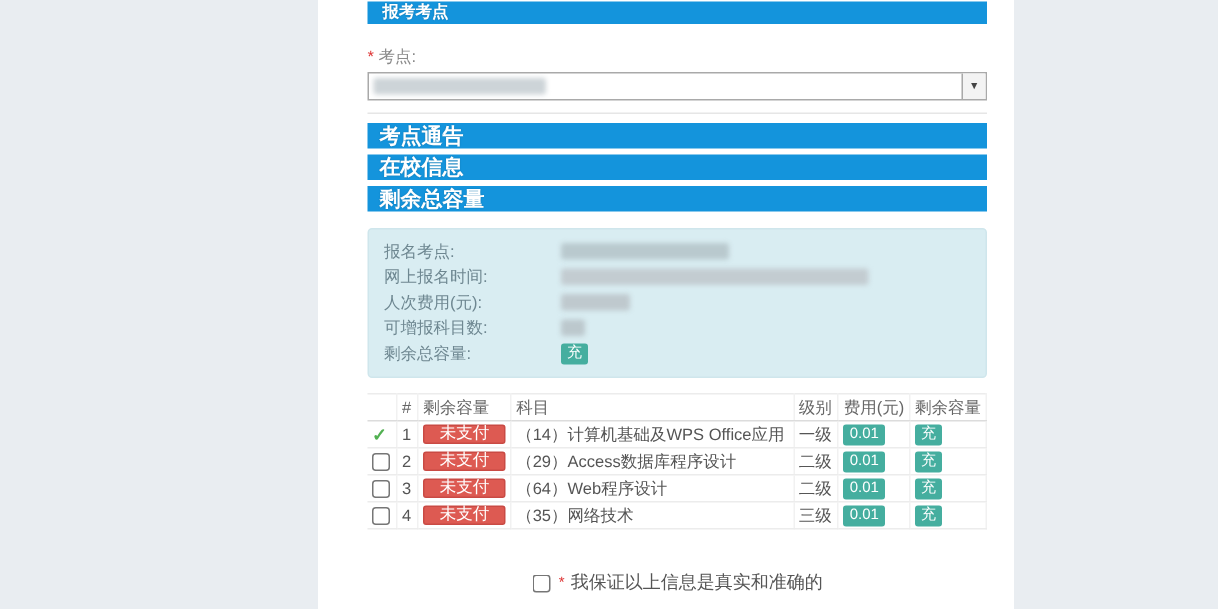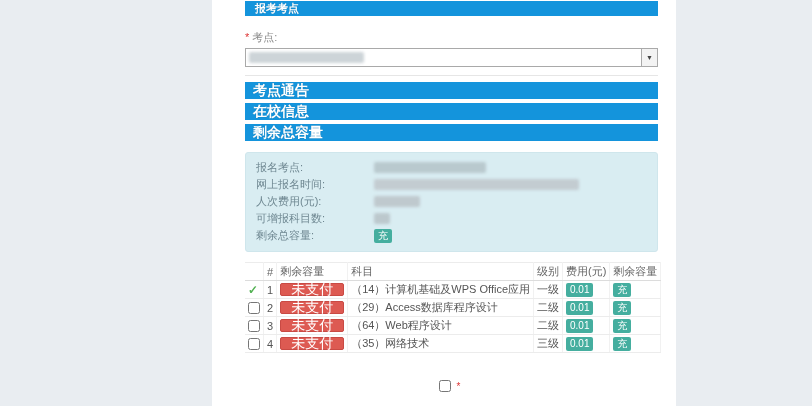--- a/index.html
+++ b/index.html
@@ -81,21 +81,21 @@
   .col-cb{width:20px;text-align:center;}
   .col-idx{width:15px;}
   .col-status{width:55px;}
   .col-subj{width:200px;}
   .col-lvl{width:30px;margin-left:44px;}
   .col-fee{width:42px;}
   .col-cap{width:40px;text-align:center;margin-top:11px;}
   .check-glyph{color:#52b152;font-weight:bold;font-size:12px;}
   .badge-red{
     display:inline-block;background:#dd5a52;border:1px solid #c94a44;
-    color:#fff;font-size:14px;line-height:11px;padding:0 10px;border-radius:2px;
+    color:#fff;font-size:11px;line-height:11px;padding:0 10px;border-radius:2px;
   }
   input[type="checkbox"]{width:12px;height:12px;margin:0;vertical-align:middle;}
 
   
   .agreement{
     margin-top:27px;display:flex;justify-content:center;align-items:center;
     font-size:12px;color:#555;
   }
   .agreement .req{color:#d33;font-size:10px;margin:0 4px 0 6px;}
 
@@ -203,20 +203,21 @@
         <td class="col-lvl">三级</td>
         <td class="col-fee"><span class="badge-teal">0.01</span></td>
         <td class="col-cap"><span class="badge-teal badge-sq">充</span></td>
       </tr>
     </tbody>
       </table>
 
     <div class="agreement">
       <input type="checkbox" style="">
       <span class="req">*</span>
+      <span>我保证以上信息是真实和准确的</span>
     </div>
 
     <div class="btn-row">
       <button class="btn">提交</button>
       <button class="btn back">返回</button>
     </div>
 
   </div>
 </div>
 

